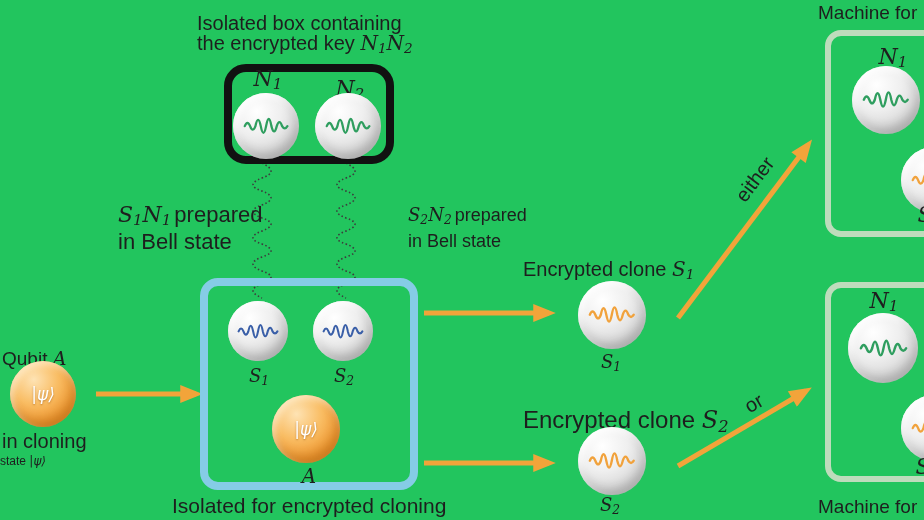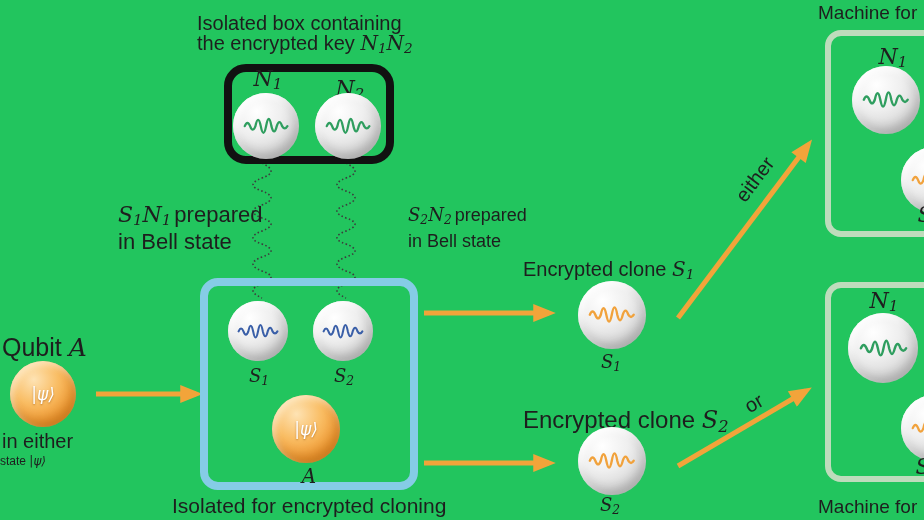--- a/index.html
+++ b/index.html
@@ -71,25 +71,25 @@
 
   <div class="txt" style="left:118px;top:204px;font-size:22px;line-height:21px;">
     <div class="bell-line"><span class="run-math">S</span><span class="run-sub">1</span><span class="run-math">N</span><span class="run-sub">1</span><span class="run-plain">prepared</span></div>
     <div>in Bell state</div>
   </div>
   <div class="txt" style="left:364px;top:204px;font-size:18px;line-height:21px;margin-left:44px;">
     <div class="bell-line"><span class="run-math">S</span><span class="run-sub">2</span><span class="run-math">N</span><span class="run-sub">2</span><span class="run-plain">prepared</span></div>
     <div>in Bell state</div>
   </div>
 
-  <div class="txt" style="left:2px;top:333px;font-size:25px;"><span class="run-plain">Qubit </span><span class="run-math">A</span></div>
+  <div class="txt" style="left:2px;top:347px;font-size:19px;"><span class="run-plain">Qubit </span><span class="run-math">A</span></div>
   <div class="sphere orange" style="left:10px;top:361px;width:66px;height:66px;">
     <span class="state-symbol">|ψ⟩</span>
   </div>
-  <div class="txt" style="left:2px;top:430px;font-size:20px;">in either</div>
+  <div class="txt" style="left:2px;top:430px;font-size:20px;">in cloning</div>
   <div class="txt" style="left:0px;top:454px;font-size:12px;"><span class="run-plain">state </span><span class="run-ket">|ψ⟩</span></div>
 
   <div class="box blue" style="left:200px;top:278px;width:218px;height:212px;"></div>
   <div class="sphere" style="left:228px;top:301px;width:60px;height:60px;">
     <svg class="wave" viewBox="0 0 52 36">
       <path class="wavepath" d="M2,18 Q5,11 8,18 Q11,26 14,18 Q17,4 20,18 Q23,33 26,18 Q29,2 32,18 Q35,30 38,18 Q41,9 44,18 Q47,23 50,18" stroke="#3A5FA8"></path>
     </svg>
   </div>
   <div class="sphere" style="left:313px;top:301px;width:60px;height:60px;">
     <svg class="wave" viewBox="0 0 52 36">

